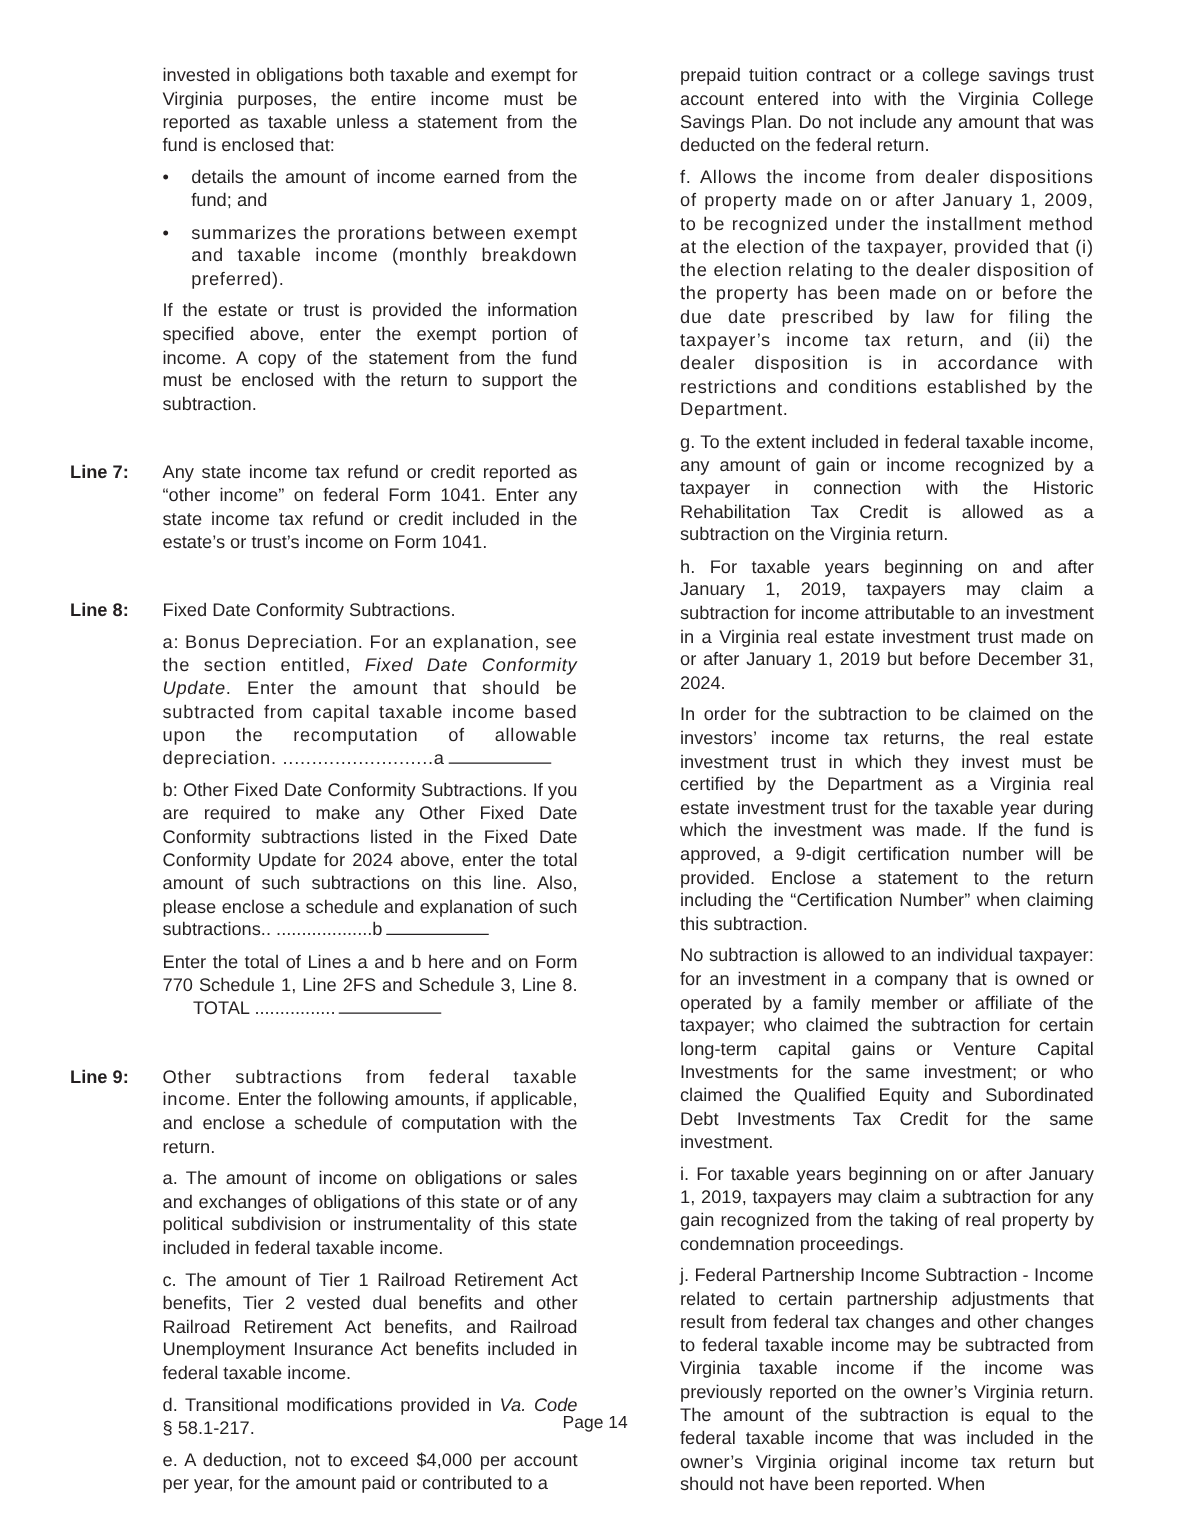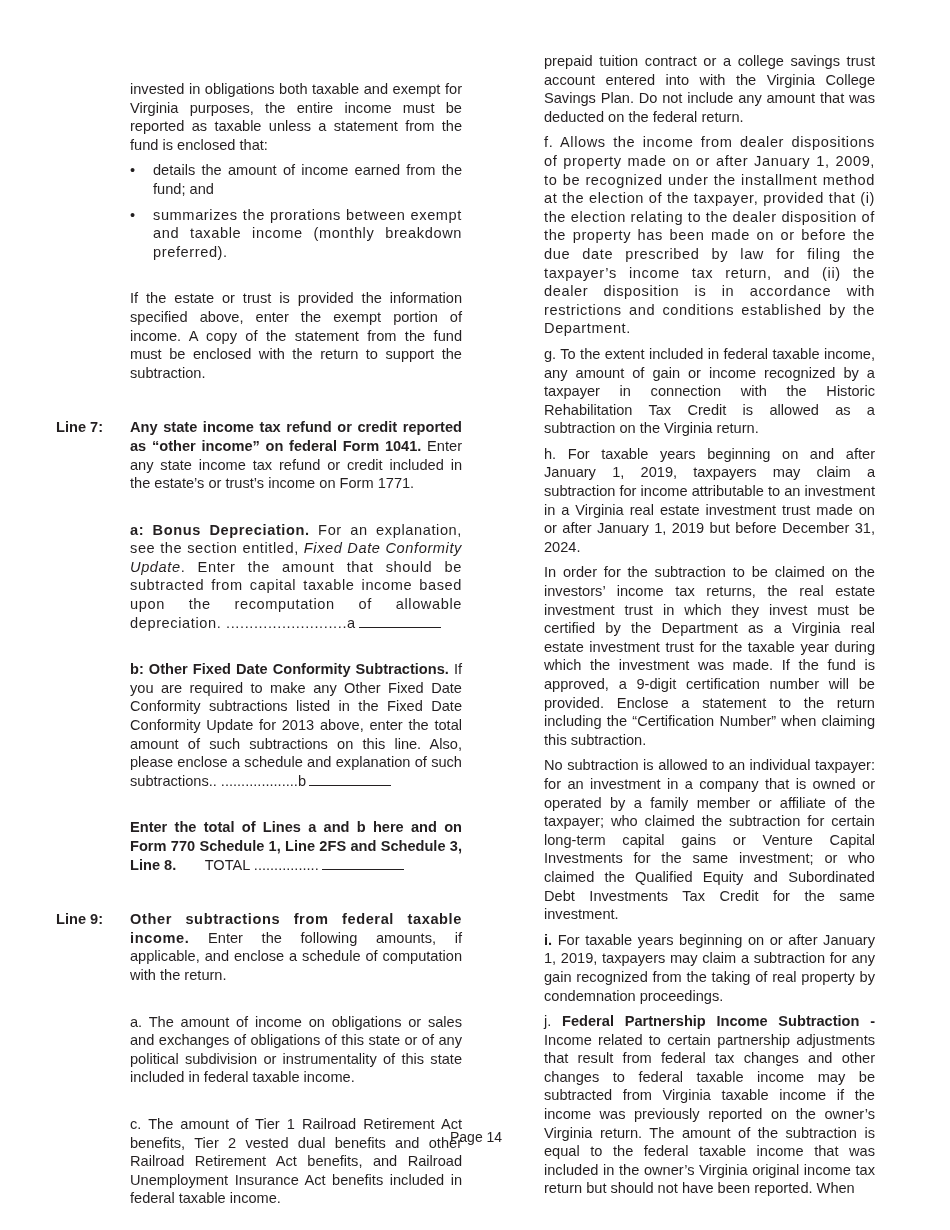--- a/index.html
+++ b/index.html
@@ -2,27 +2,27 @@
 <html><head>
 <meta charset="utf-8">
 <style>
   html, body { margin: 0; padding: 0; background: #ffffff; }
   body { width: 950px; height: 1230px; position: relative; overflow: hidden;
          font-family: "Liberation Sans", sans-serif; color: #231f20; font-size: 14.6px; line-height: 18.6px; }
   .col { position: absolute; top: 52px; }
   .col-left { left: 56px; width: 406px; }
   .col-right { left: 544px; width: 331px; }
   p { margin: 0 0 7px 0; text-align: justify; }
-  .indent { margin-left: 74px; margin-top: 28px; }
+  .indent { margin-left: 74px; }
   .line-block { position: relative; margin-bottom: 7px; margin-top: 36px; }
   .line-label { position: absolute; left: 0; top: 0; font-weight: bold; }
   .line-body { margin-left: 74px; text-align: justify; }
   .bullet { position: relative; margin-left: 74px; padding-left: 23px; margin-bottom: 7px; text-align: justify; }
   .bullet .dot { position: absolute; left: 0; top: 0; }
-  b { font-weight: bold; }
+  b { font-weight: normal; }
   i { font-style: italic; }
   .blank { display: inline-block; width: 82px; border-bottom: 1px solid #231f20; height: 12px; vertical-align: baseline; margin-left: 3px; }
   .page-num { position: absolute; left: 450px; top: 1128px; font-size: 14px; }
   .spaced { letter-spacing: 0.6px; }
 </style>
 </head>
 <body>
 
 <div class="col col-left">
   <p class="indent">invested in obligations both taxable and exempt for Virginia purposes, the entire income must be reported as taxable unless a statement from the fund is enclosed that:</p>
@@ -34,31 +34,37 @@
   <div class="bullet spaced">
     <span class="dot">•</span>
     <span>summarizes the prorations between exempt and taxable income (monthly breakdown preferred).</span>
   </div>
 
   <p class="indent">If the estate or trust is provided the information specified above, enter the exempt portion of income. A copy of the statement from the fund must be enclosed with the return to support the subtraction.</p>
 
   <div class="line-block">
     <span class="line-label">Line 7:</span>
     <div class="line-body">
-      <b>Any state income tax refund or credit reported as “other income” on federal Form 1041.</b><span> Enter any state income tax refund or credit included in the estate’s or trust’s income on Form 1771.</span>
+      <b>Any state income tax refund or credit reported as “other income” on federal Form 1041.</b><span> Enter any state income tax refund or credit included in the estate’s or trust’s income on Form 1041.</span>
     </div>
   </div>
 
+  <div class="line-block">
+    <span class="line-label">Line 8:</span>
+    <div class="line-body">
+      <b>Fixed Date Conformity Subtractions.</b>
+    </div>
+  </div>
 
   <p class="indent spaced">
     <b>a: Bonus Depreciation.</b><span> For an explanation, see the section entitled, </span><i>Fixed Date Conformity Update</i><span>. Enter the amount that should be subtracted from capital taxable income based upon the recomputation of allowable depreciation.</span><span>  ..........................a</span><span class="blank"></span>
   </p>
 
   <p class="indent">
-    <b>b:  Other Fixed Date Conformity Subtractions.</b><span> If you are required to make any Other Fixed Date Conformity subtractions listed in the Fixed Date Conformity Update for 2013 above, enter the total amount of such subtractions on this line. Also, please enclose a schedule and explanation of such subtractions..</span><span> ...................b</span><span class="blank"></span>
+    <b>b:  Other Fixed Date Conformity Subtractions.</b><span> If you are required to make any Other Fixed Date Conformity subtractions listed in the Fixed Date Conformity Update for 2024 above, enter the total amount of such subtractions on this line. Also, please enclose a schedule and explanation of such subtractions..</span><span> ...................b</span><span class="blank"></span>
   </p>
 
   <p class="indent">
     <b>Enter the total of Lines a and b here and on Form 770 Schedule 1, Line 2FS and Schedule 3, Line 8.</b>
     &nbsp;&nbsp;&nbsp;&nbsp;&nbsp;&nbsp;<span>TOTAL ................</span><span class="blank"></span>
   </p>
 
   <div class="line-block">
     <span class="line-label">Line 9:</span>
     <div class="line-body">

